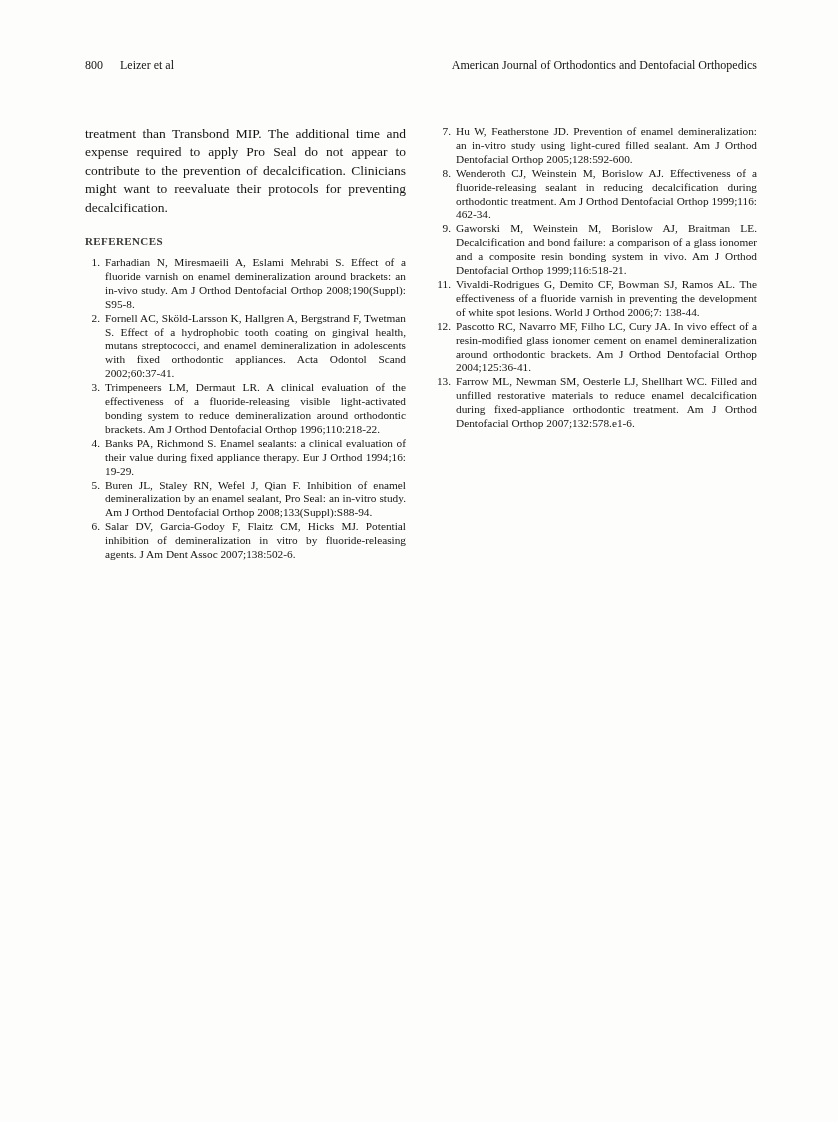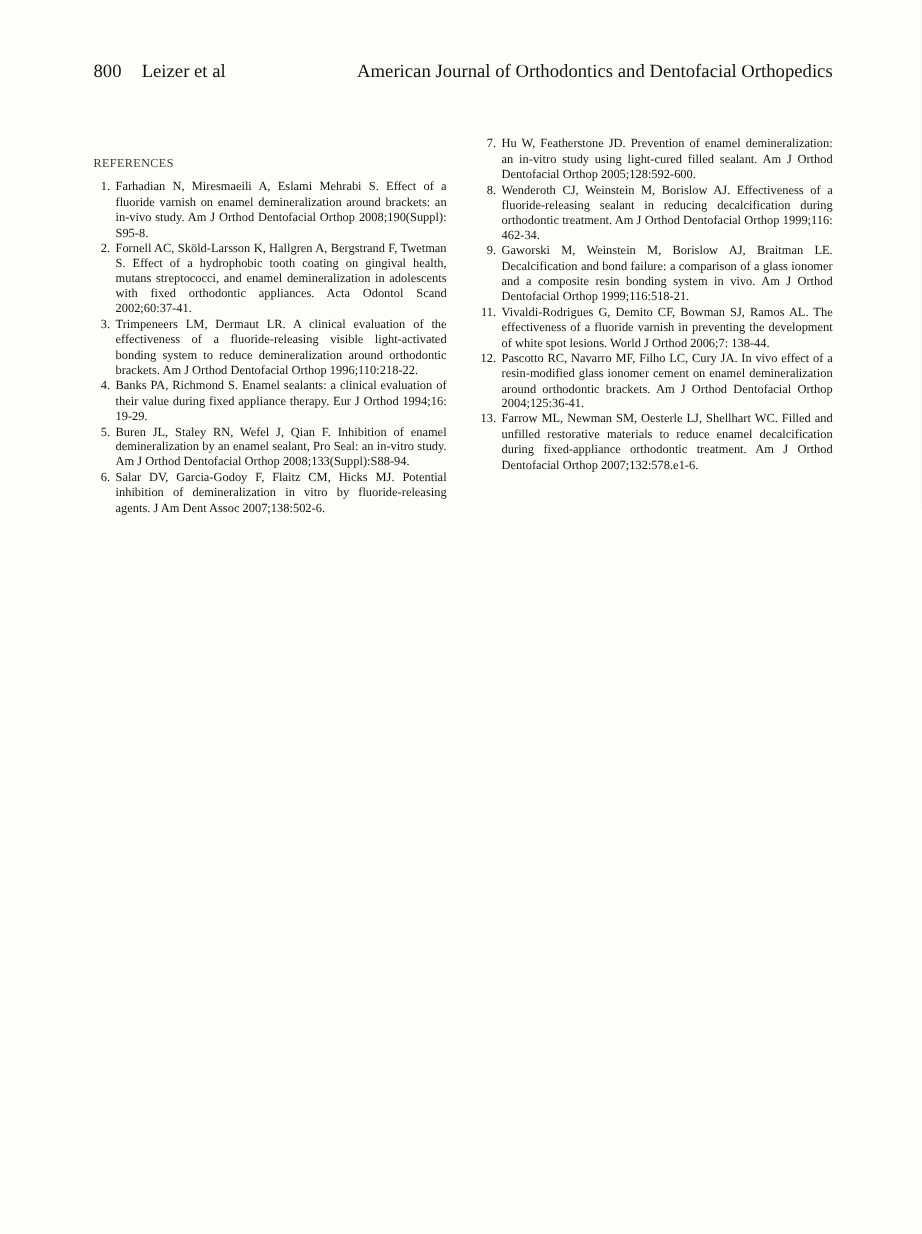--- a/index.html
+++ b/index.html
@@ -19,21 +19,21 @@
     overflow: hidden;
   }
   .page-header {
     position: absolute;
     top: 58px;
     left: 85px;
     width: 672px;
     display: flex;
     justify-content: space-between;
     align-items: flex-start;
-    font-size: 17px;
+    font-size: 12px;
     line-height: 14px;
   }
   .header-left .page-num {
     margin-right: 14px;
   }
   .header-right {
     text-align: center;
   }
   .columns {
     position: absolute;
@@ -49,21 +49,21 @@
   .body-para {
     margin: 0;
     font-size: 13.5px;
     line-height: 18.4px;
     text-align: justify;
     word-spacing: 1px;
   }
   .refs-heading {
     margin: 18px 0 9px 0;
     font-size: 11px;
-    font-weight: normal;
+    font-weight: bold;
     letter-spacing: 0.4px;
     color: #3a3a3a;
   }
   .ref-list {
     font-size: 11.3px;
     line-height: 13.9px;
   }
   .ref {
     display: flex;
     margin: 0;
@@ -89,20 +89,21 @@
       <span class="authors">Leizer et al</span>
     </div>
     <div class="header-right">
       <div>American Journal of Orthodontics and Dentofacial Orthopedics</div>
     </div>
   </header>
 
   <main class="columns">
 
     <section class="col col-left">
+      <p class="body-para">treatment than Transbond MIP. The additional time and expense required to apply Pro Seal do not appear to contribute to the prevention of decalcification. Clinicians might want to reevaluate their protocols for preventing decalcification.</p>
       <h2 class="refs-heading">REFERENCES</h2>
       <div class="ref-list">
         <div class="ref">
           <span class="ref-num">1.</span>
           <span class="ref-text">Farhadian N, Miresmaeili A, Eslami Mehrabi S. Effect of a fluoride varnish on enamel demineralization around brackets: an in-vivo study. Am J Orthod Dentofacial Orthop 2008;190(Suppl): S95-8.</span>
         </div>
         <div class="ref">
           <span class="ref-num">2.</span>
           <span class="ref-text">Fornell AC, Sköld-Larsson K, Hallgren A, Bergstrand F, Twetman S. Effect of a hydrophobic tooth coating on gingival health, mutans streptococci, and enamel demineralization in adolescents with fixed orthodontic appliances. Acta Odontol Scand 2002;60:37-41.</span>
         </div>

